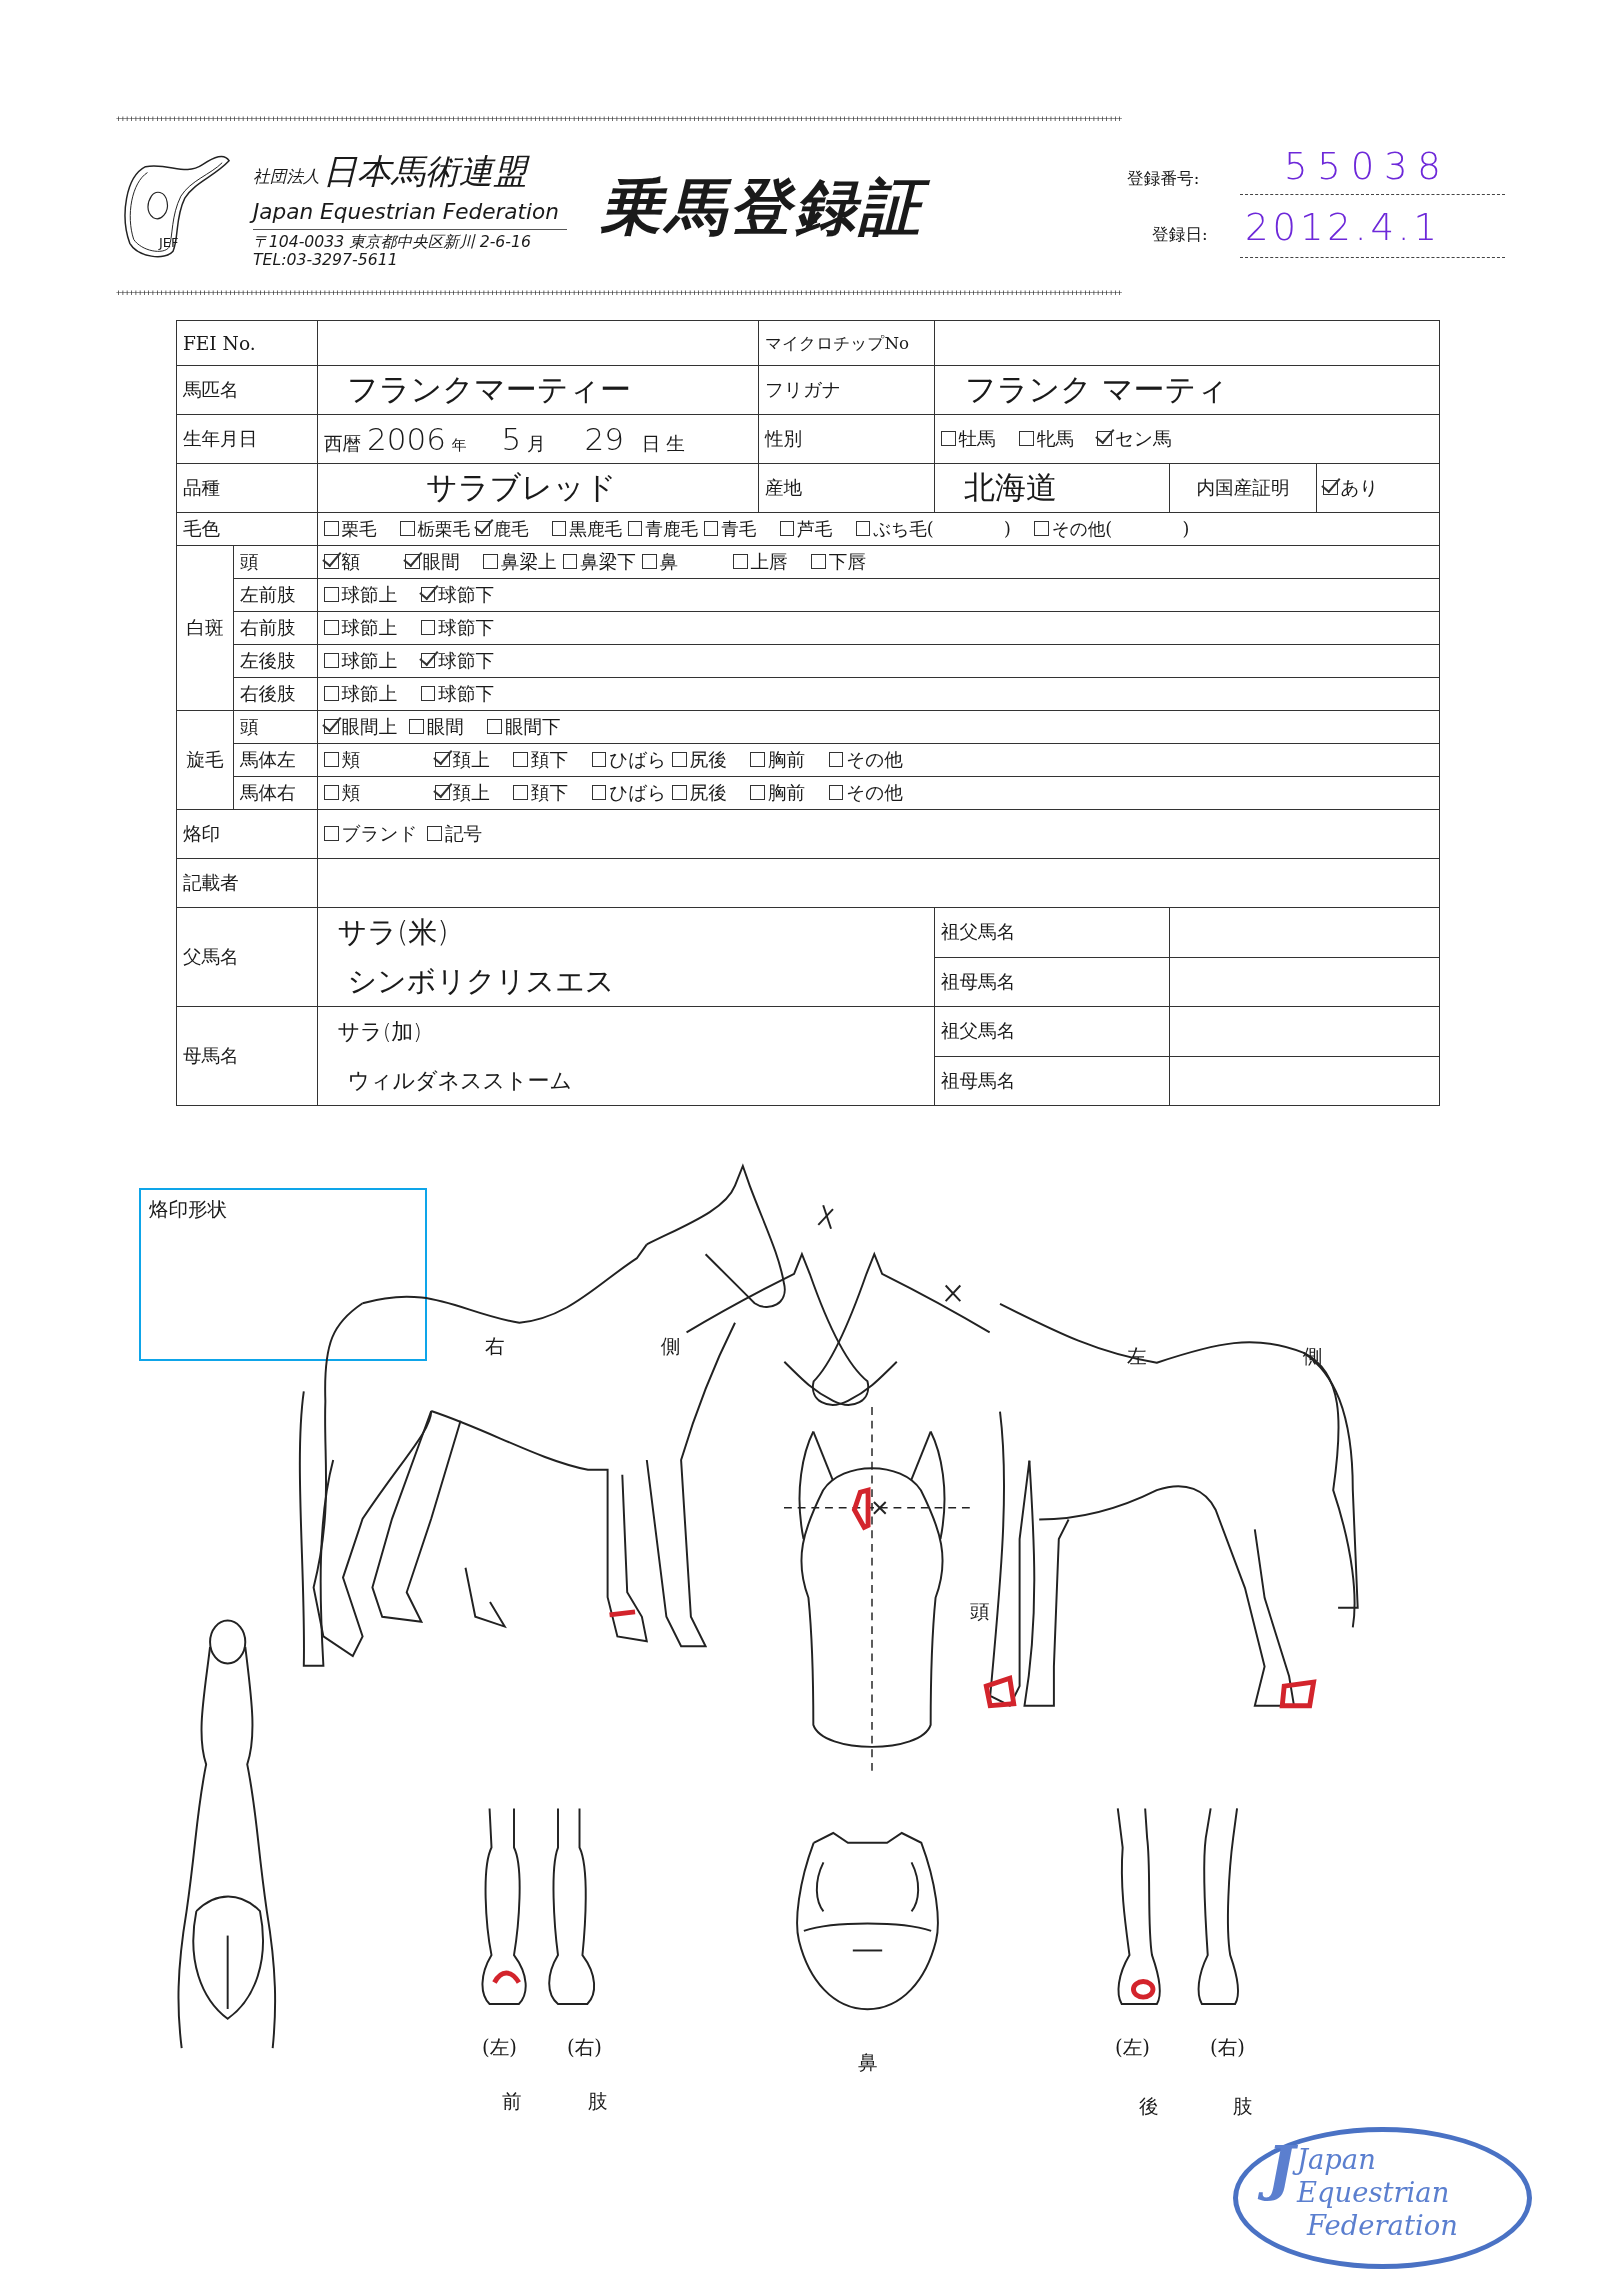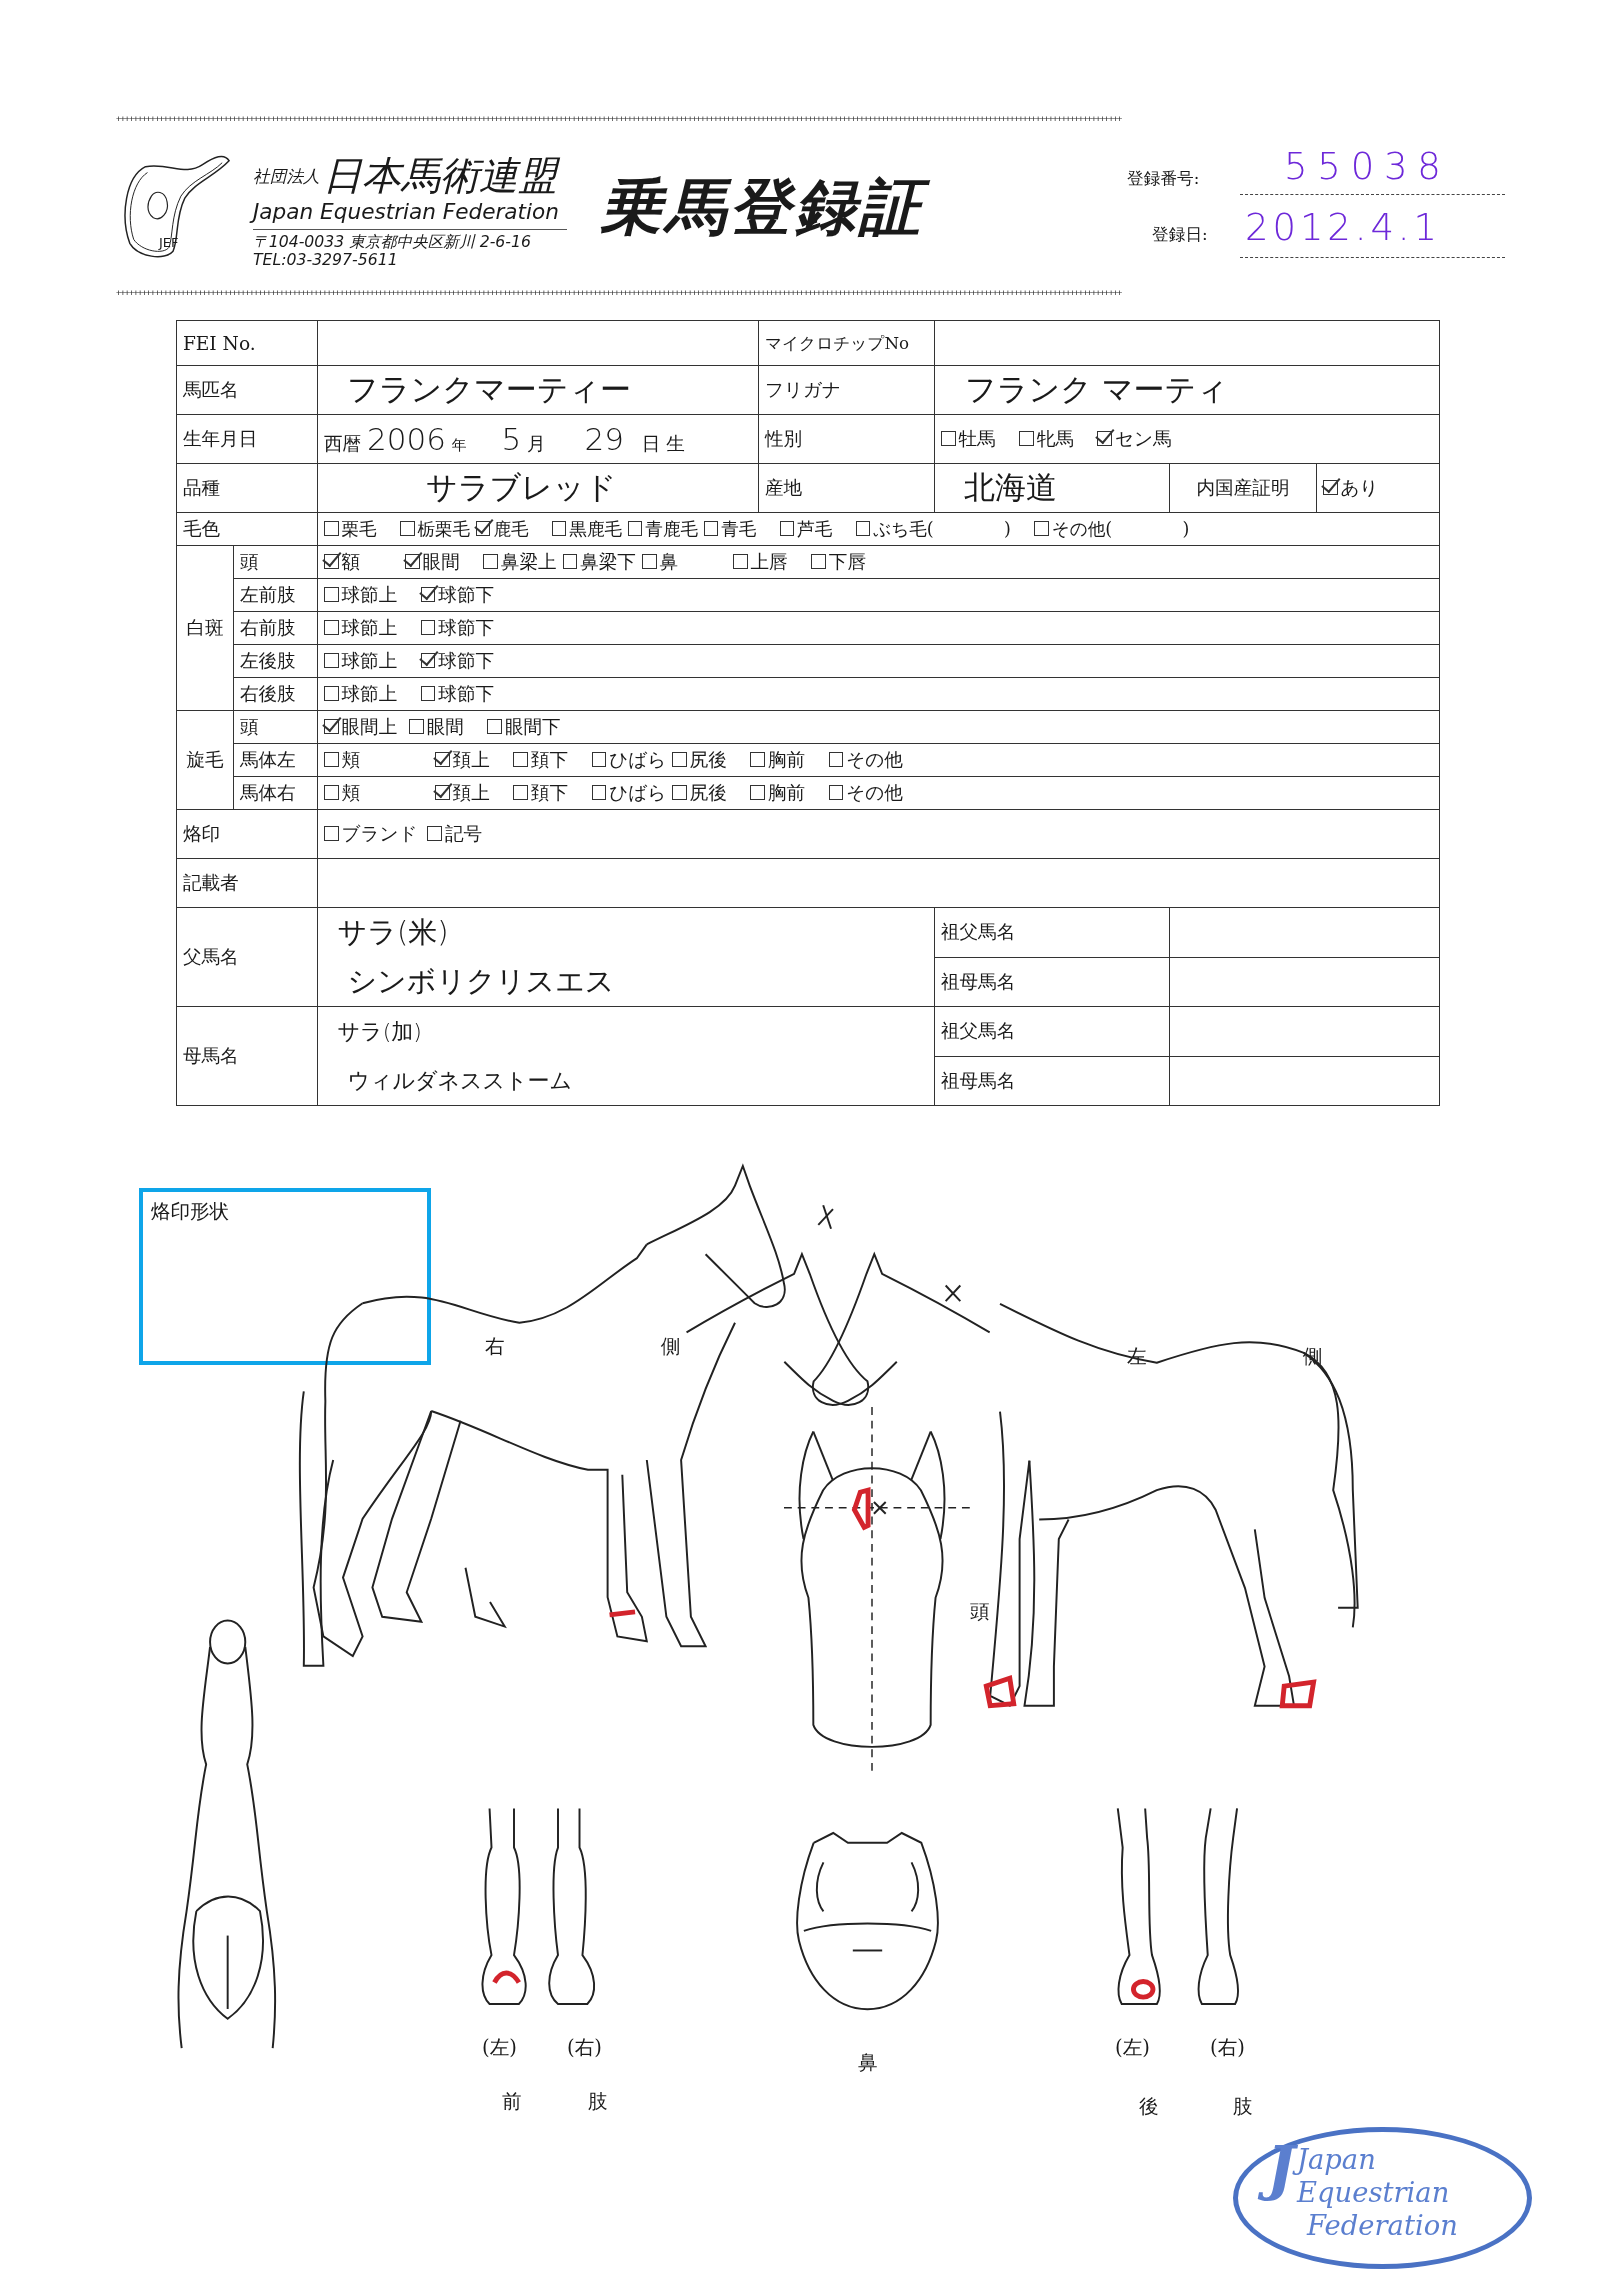--- a/index.html
+++ b/index.html
@@ -4,21 +4,21 @@
   <style>
     html, body { margin: 0; padding: 0; background: #ffffff; }
     body { width: 1621px; height: 2294px; position: relative; overflow: hidden;
            font-family: "DejaVu Serif", "Liberation Serif", serif; color: #1a1a1a; }
     .abs { position: absolute; }
     .dotline { position: absolute; left: 116px; width: 1392px; height: 7.8px;
                font-family: "DejaVu Sans Mono", monospace; font-size: 8.8px; line-height: 7.8px;
                letter-spacing: -1px; overflow: hidden; white-space: nowrap; color: #333; }
     
     .org-small { font-size: 16.7px; font-style: italic; }
-    .org-big { font-size: 39px; font-style: italic; font-family: "DejaVu Serif", serif; text-align: right; }
+    .org-big { font-size: 34px; font-style: italic; font-family: "DejaVu Serif", serif; text-align: right; }
     .org-en { font-size: 21.6px; font-style: italic; font-family: "DejaVu Sans", sans-serif; }
     .org-addr { font-size: 15.7px; font-style: italic; font-family: "DejaVu Sans", sans-serif; line-height: 17.6px; }
     .title { font-size: 61px; font-weight: bold; font-style: italic; letter-spacing: 3.9px;
              font-family: "DejaVu Sans", sans-serif; }
     .hand { font-family: "DejaVu Sans", sans-serif; font-weight: 300; color: #6d28d9; }
     .meta-label { font-size: 16.7px; }
     .meta-val { font-size: 37px; letter-spacing: 9.8px; }
     .meta-line { position: absolute; height: 0; border-bottom: 1.5px dashed #444; }
 
     
@@ -28,21 +28,21 @@
                    white-space: nowrap; }
     .lbl { font-size: 18.6px; }
     .chk { display: inline-block; width: 12.7px; height: 12.7px; border: 1.5px solid #333;
            margin-right: 2.9px; vertical-align: -1px; position: relative; }
     .chk.on::after { content: ""; position: absolute; left: 2px; top: -7.8px; width: 7.8px; height: 15.7px;
                      border-right: 2px solid #333; border-bottom: 2px solid #333; transform: rotate(40deg); }
     .opt { margin-right: 17.6px; }
     .hw { font-family: "DejaVu Sans", sans-serif; font-size: 31px; font-weight: 300; }
 
     .brand-box { position: absolute; left: 139px; top: 1188px; width: 284px; height: 169px;
-                 border: 4px solid #0ea5e9; }
+                 border: 2px solid #0ea5e9; }
     .brand-box span { position: absolute; left: 7.8px; top: 5.9px; font-size: 19.6px; }
     .side-label { font-size: 19.6px; letter-spacing: 39px; }
     .small-lbl { font-size: 19.6px; }
     svg { position: absolute; overflow: visible; }
     svg path, svg ellipse, svg line, svg polyline { fill: none; stroke: #222; stroke-width: 2; }
     .red { stroke: #d3242c !important; stroke-width: 5 !important; }
     .stamp { position: absolute; left: 1233px; top: 2127px; width: 289px; height: 132px;
              border: 5.9px solid #4a72c4; border-radius: 50%; color: #5b7fcf; }
     .stamp span { position: absolute; font-family: "DejaVu Serif", serif; font-style: italic;
                   font-size: 27.4px; }

